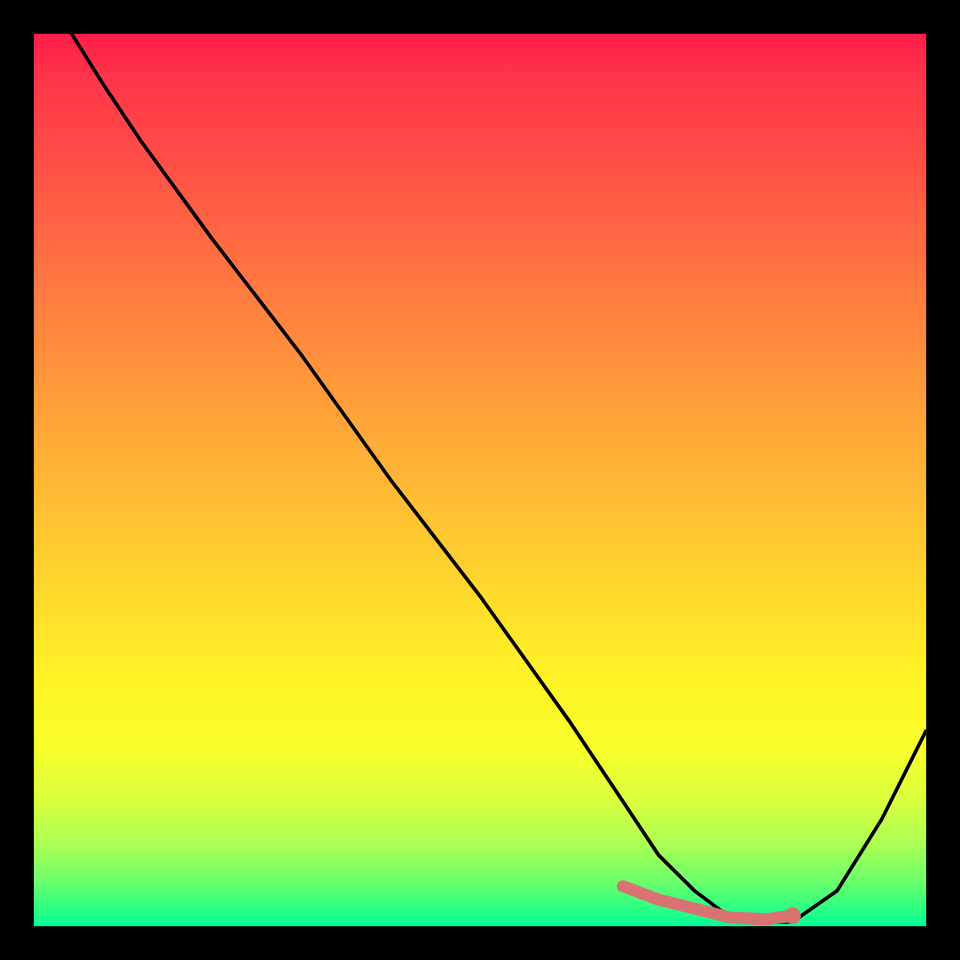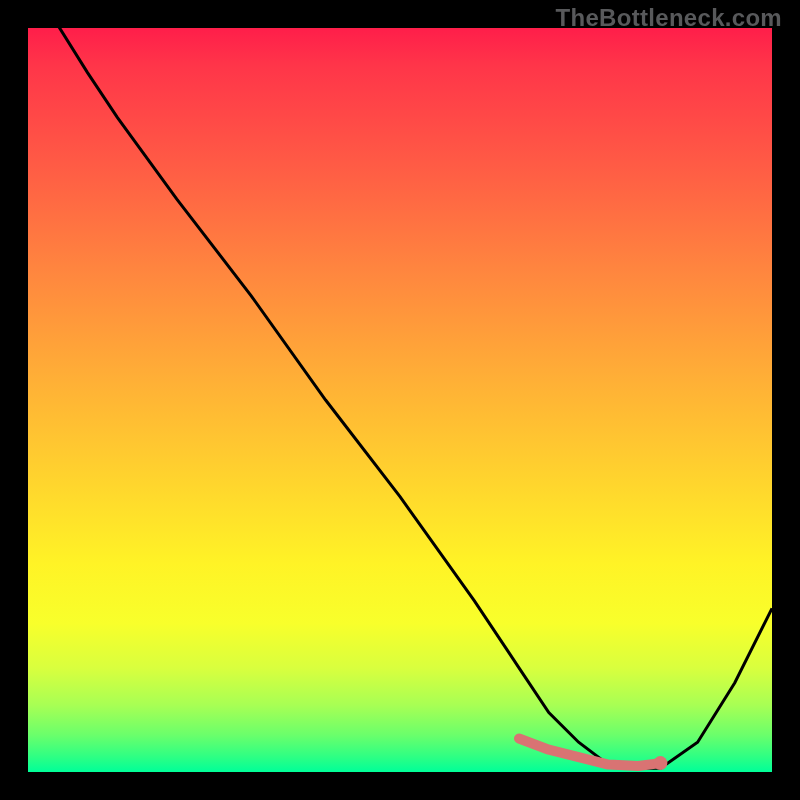--- a/index.html
+++ b/index.html
@@ -59,21 +59,20 @@
     position: absolute;
     inset: 0;
     width: 744px;
     height: 744px;
   }
 </style>
 </head>
 <body>
 <div class="frame">
 
-  <div class="watermark">TheBottleneck.com</div>
 
   <div class="plot">
     <div class="gradient"></div>
 
     <svg class="curve" viewBox="0 0 744 744" preserveAspectRatio="none">
       <path id="main-curve" d="M0.0 -59.5 L22.3 -14.9 L59.5 44.6 L89.3 89.3 L148.8 171.1 L223.2 267.8 L297.6 372.0 L372.0 468.7 L446.4 572.9 L491.0 639.8 L520.8 684.5 L550.6 714.2 L580.3 736.6 L610.1 740.3 L632.4 740.3 L669.6 714.2 L706.8 654.7 L744.0 580.3" fill="none" stroke="#000" stroke-width="3"></path>
       <path id="optimal-band" d="M491.0 710.5 L520.8 721.7 L550.6 729.1 L580.3 736.6 L610.1 738.0 L632.4 735.1" fill="none" stroke="#d97373" stroke-width="10" stroke-linecap="round" stroke-linejoin="round"></path>
       <circle id="optimal-dot" cx="632.4" cy="735.1" r="7" fill="#d97373"></circle>
     </svg>
   </div>

